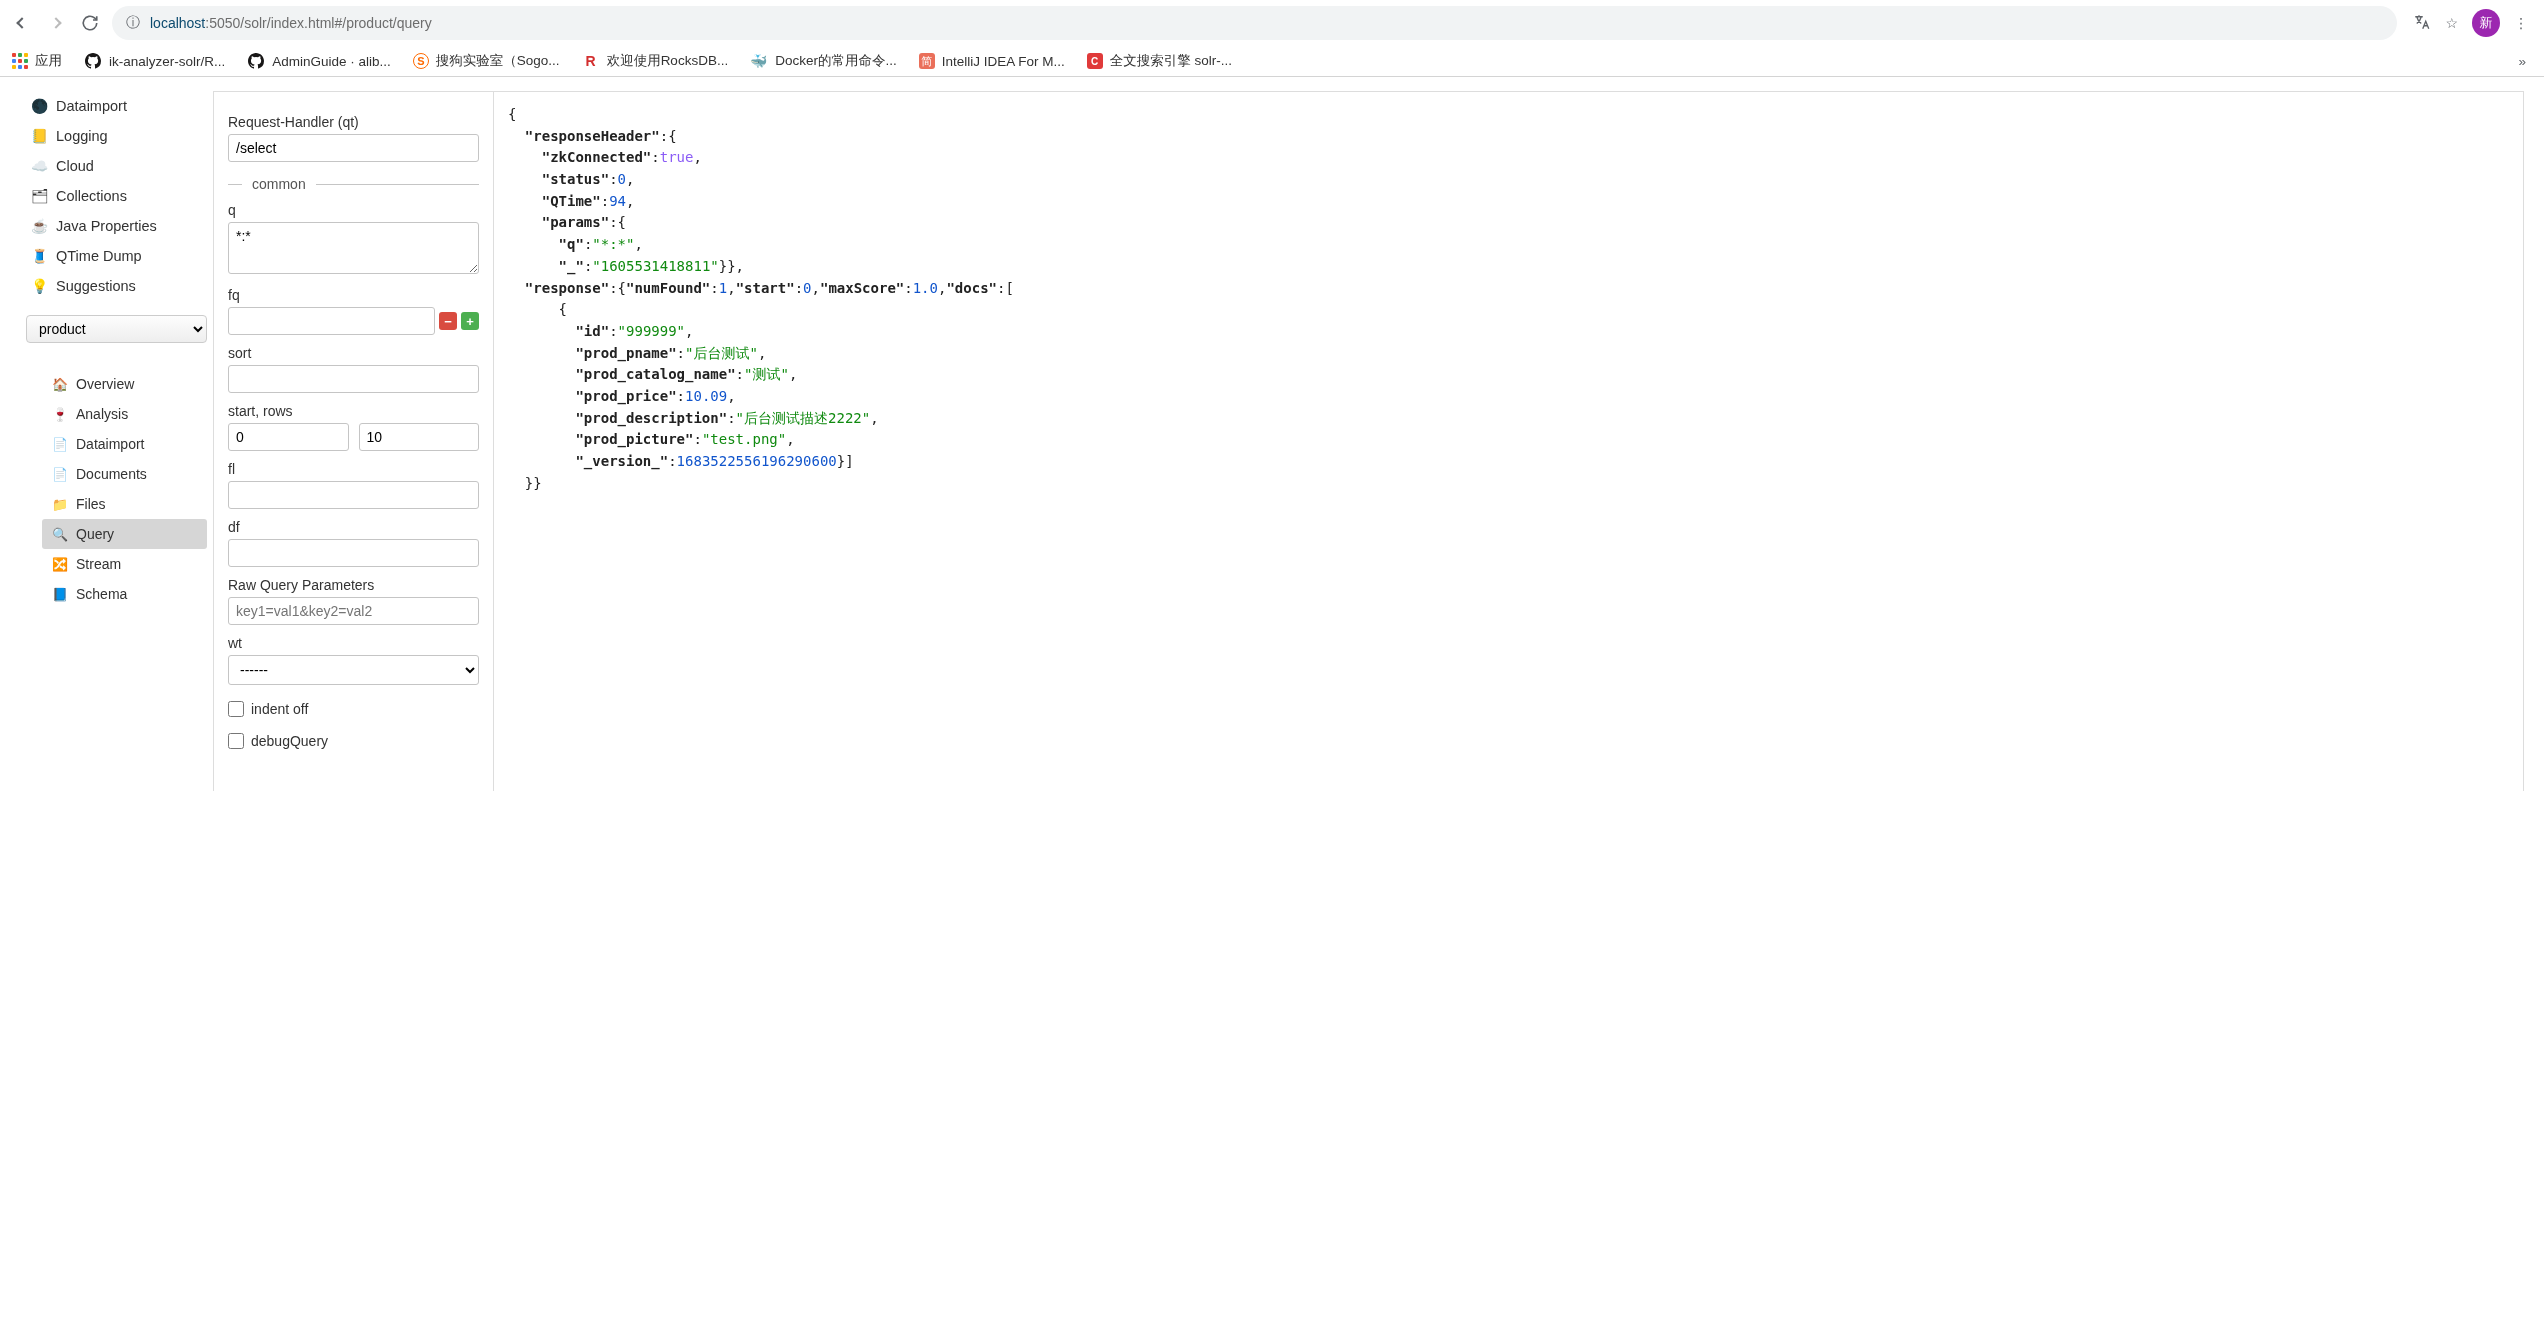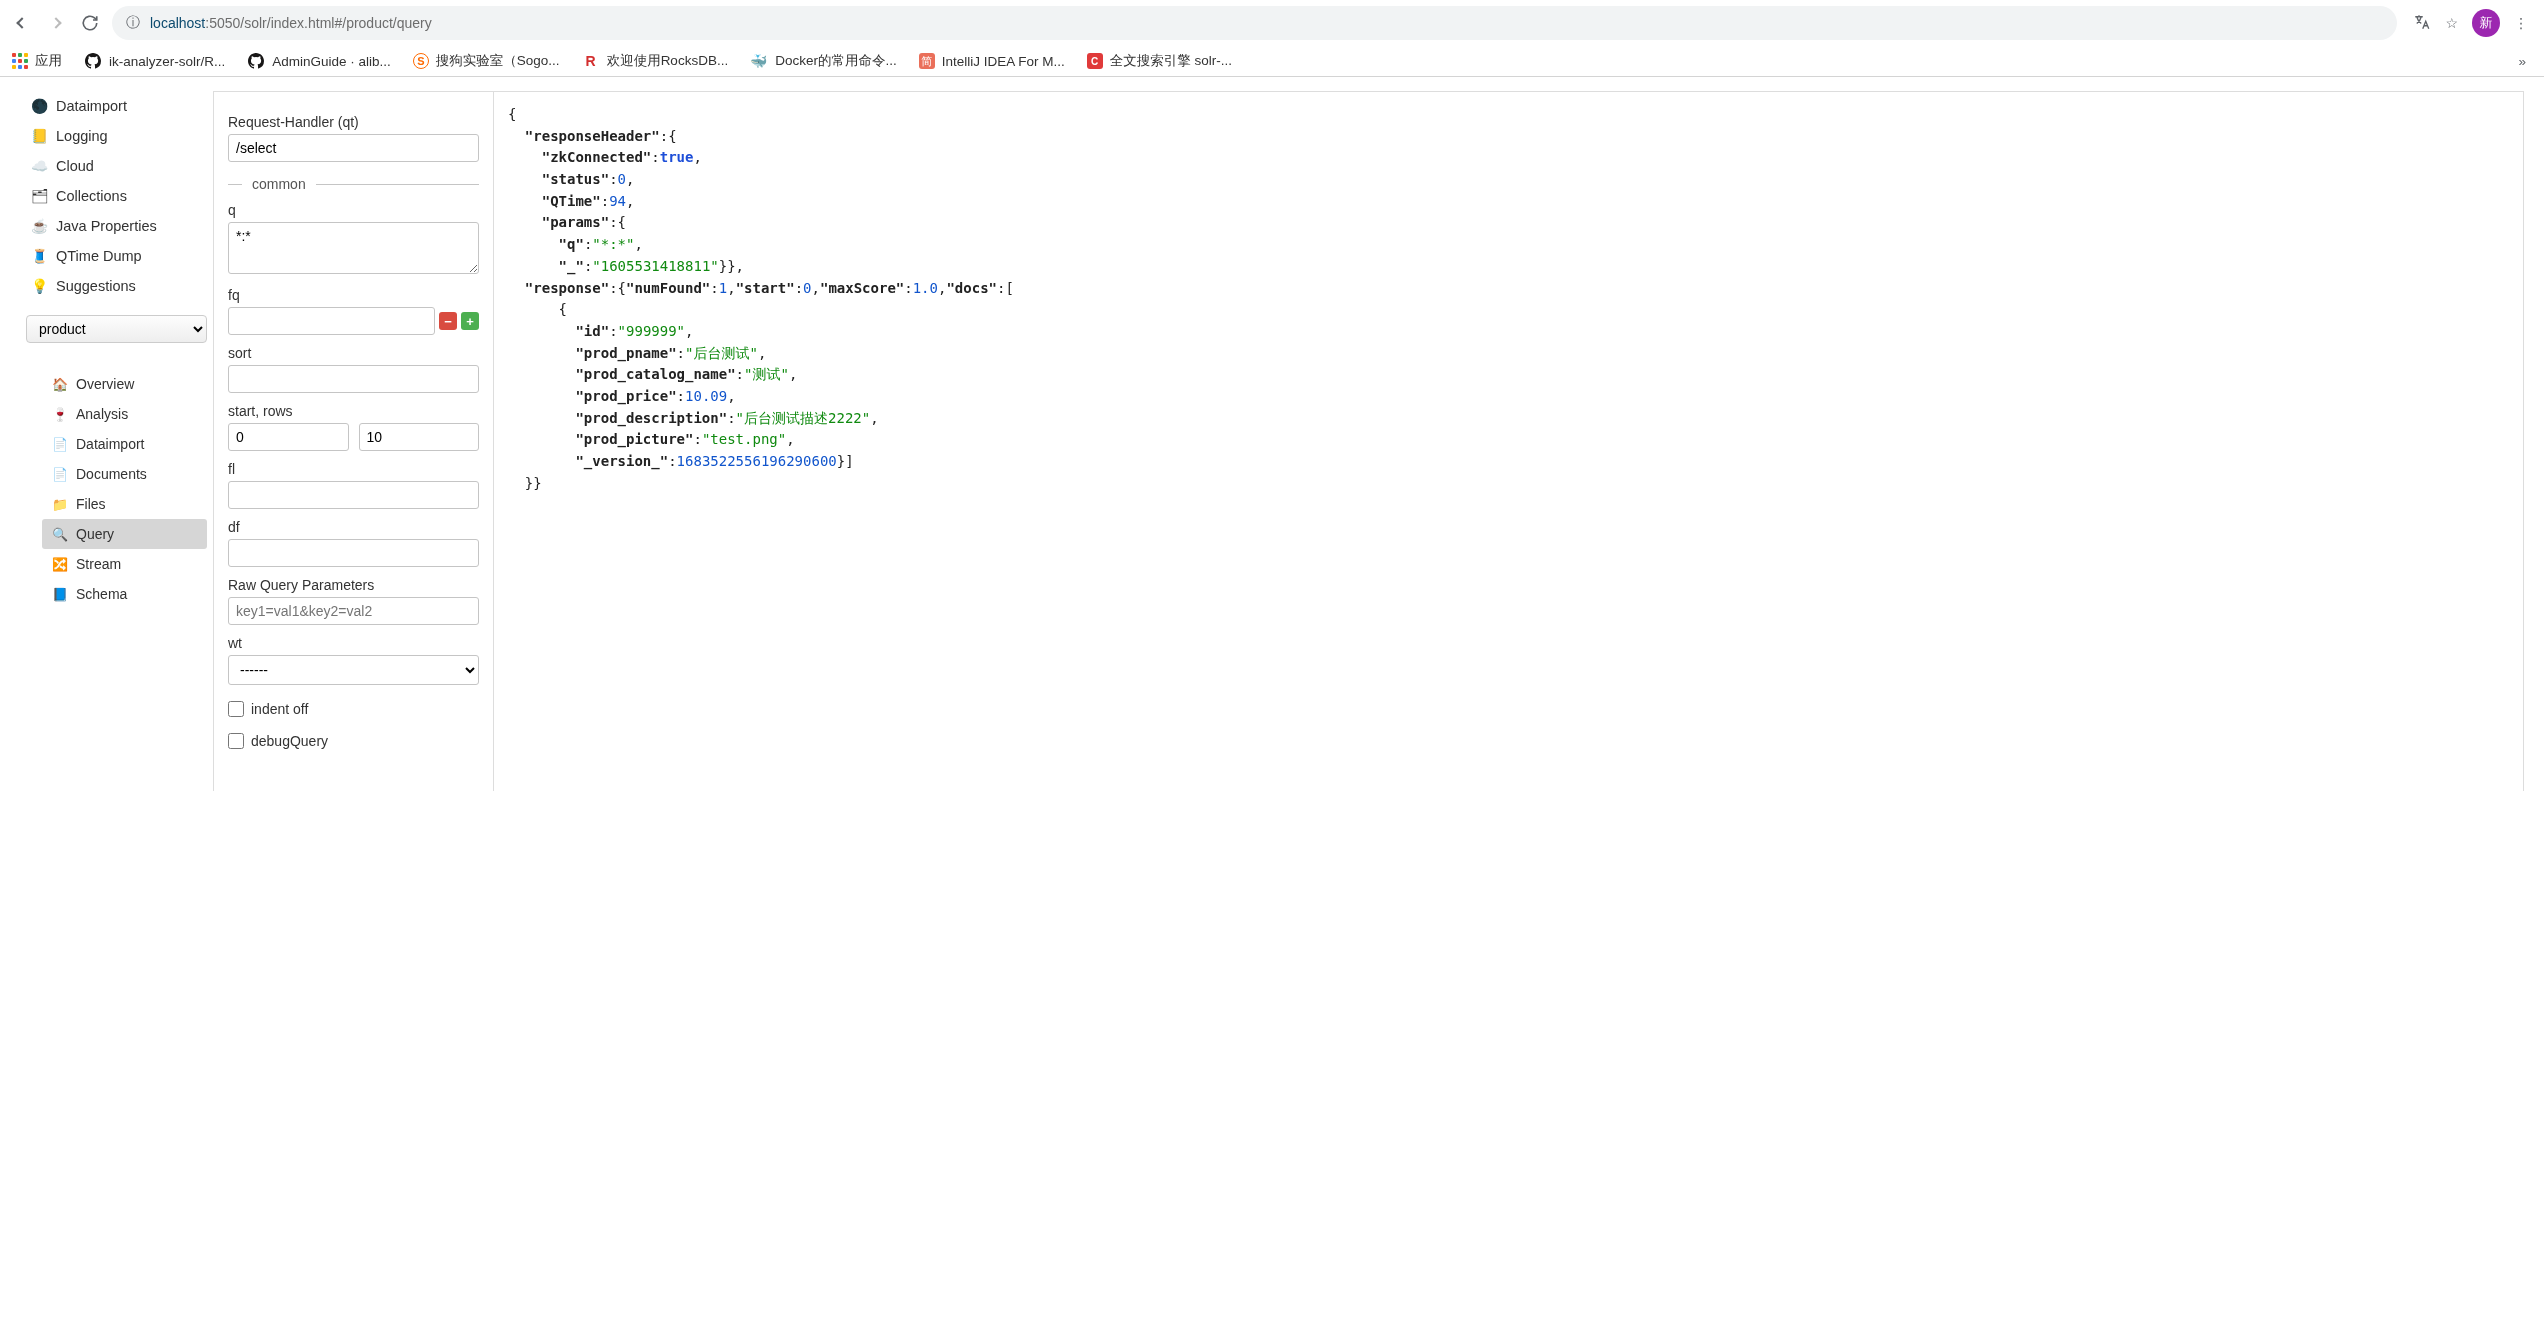--- a/index.html
+++ b/index.html
@@ -68,21 +68,21 @@
 .chk-row input { width: 16px; height: 16px; }
 
 .results { flex: 1; padding: 12px 14px; overflow: auto; }
 .url-box { border: 1px solid #ddd; border-radius: 3px; padding: 6px 10px; display: flex; align-items: center; gap: 10px; color: #555; font-size: 14px; margin-bottom: 14px; background: #fafafa; }
 .url-box .link-ic { width: 20px; height: 14px; background: linear-gradient(135deg,#6cf,#39c); border-radius: 2px; flex-shrink: 0; position: relative; }
 
 pre.json { font-family: Menlo, Monaco, Consolas, monospace; font-size: 14px; line-height: 1.55; white-space: pre; color: #222; }
 .jk { font-weight: bold; }
 .js { color: #108a10; }
 .jn { color: #1155cc; }
-.jb { color: #1d4ed8; font-weight: bold; }
+.jb { color: #8b5cf6; }
 
 .chevron { display: inline-block; width: 8px; height: 8px; border-right: 2px solid currentColor; border-bottom: 2px solid currentColor; }
 .chev-left { transform: rotate(135deg); }
 .chev-right { transform: rotate(-45deg); }
 </style>
 </head>
 <body>
 
 <div class="browser-chrome">
   <div class="toolbar">

